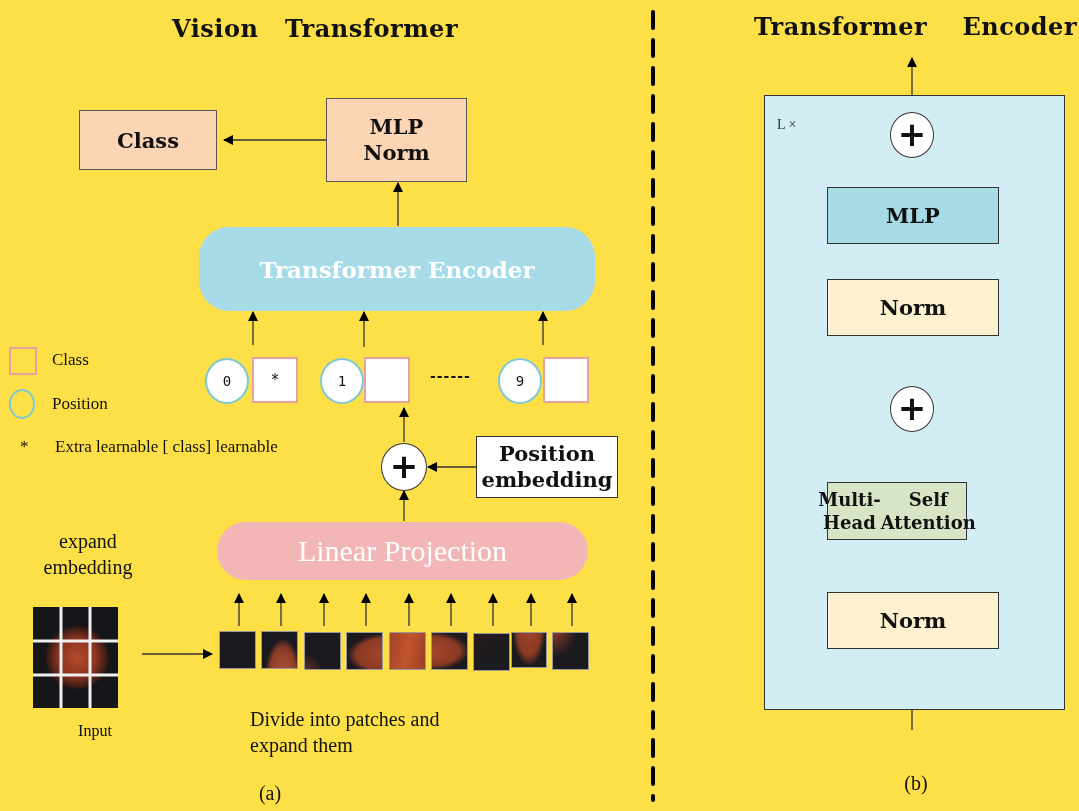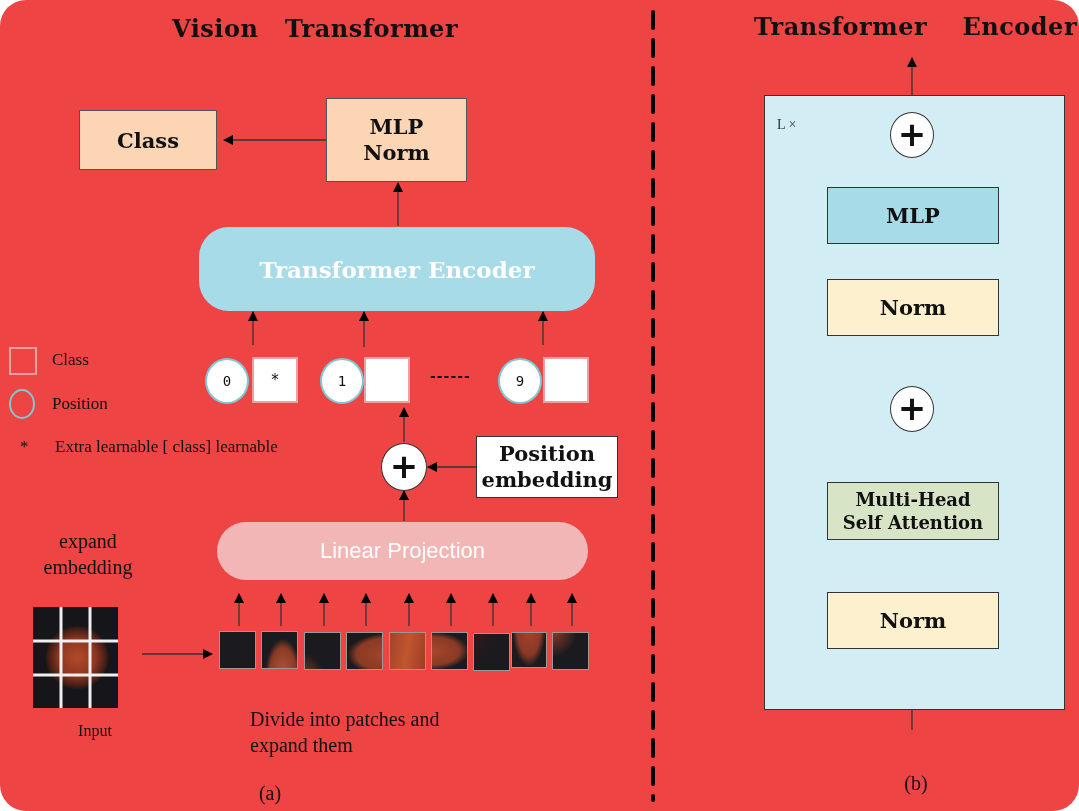--- a/index.html
+++ b/index.html
@@ -1,17 +1,17 @@
 <!DOCTYPE html>
 <html><head>
 <meta charset="utf-8">
 <style>
   html,body{margin:0;padding:0;background:#fff;}
-  #stage{position:relative;width:1079px;height:811px;overflow:hidden;background:#ef4444;
-    font-family:"DejaVu Serif","Liberation Serif",serif;color:#111;border-radius:26px;}
+  #stage{position:relative;width:1079px;height:811px;overflow:hidden;background:#fde047;
+    font-family:"DejaVu Serif","Liberation Serif",serif;color:#111;}
   .abs{position:absolute;}
   .title{font-family:"DejaVu Serif",serif;font-weight:bold;font-size:24px;letter-spacing:0.5px;white-space:pre;}
   .box{position:absolute;box-sizing:border-box;border:1.5px solid #555;display:flex;align-items:center;justify-content:center;text-align:center;font-family:"DejaVu Serif",serif;font-weight:bold;color:#111;}
   .peach{background:#fcd5b5;}
   .pill{position:absolute;display:flex;align-items:center;justify-content:center;color:#fff;}
   .plus{position:absolute;box-sizing:border-box;border:1.5px solid #333;border-radius:50%;background:#fff;display:flex;align-items:center;justify-content:center;}
   .plus span{font-family:"DejaVu Sans",sans-serif;font-weight:900;font-size:34px;line-height:1;margin-top:-3px;}
   .circ{position:absolute;box-sizing:border-box;width:44px;height:46px;border:2.5px solid #7ec8d4;border-radius:50%;display:flex;align-items:center;justify-content:center;font-family:"DejaVu Sans Mono",monospace;font-size:14px;background:#fff;}
   .sq{position:absolute;box-sizing:border-box;width:46px;height:46px;border:2.5px solid #e8a2a2;display:flex;align-items:center;justify-content:center;font-family:"DejaVu Sans Mono",monospace;font-size:15px;background:#fff;}
   .legend-text{font-family:"Liberation Serif",serif;font-size:17px;}
@@ -103,21 +103,21 @@
   <div class="abs legend-text" style="left:55px;top:437px;">Extra learnable [ class] learnable</div>
 
   <div class="plus" style="left:381px;top:443px;width:46px;height:48px;">
       <span>+</span>
     </div>
   <div class="box" style="left:476px;top:436px;width:142px;height:62px;background:#fff;border:1.5px solid #333;font-size:21px;flex-direction:column;line-height:1.25;">
     <span>Position</span>
     <span>embedding</span>
   </div>
 
-  <div class="pill" style="left:217px;top:522px;width:371px;height:58px;border-radius:29px;background:#f2b6b6;font-family:Liberation Sans, sans-serif;font-size:22px;">
+  <div class="pill" style="left:217px;top:522px;width:371px;height:58px;border-radius:29px;background:#f2b6b6;font-family:Liberation Serif, serif;font-size:30px;">
     <span>Linear Projection</span>
   </div>
 
   <div class="abs" style="left:28px;top:528px;width:120px;text-align:center;font-family:'Liberation Serif',serif;font-size:20px;line-height:1.3;">
     <div>expand</div>
     <div>embedding</div>
   </div>
 
   <div class="abs" style="left:33px;top:607px;width:85px;height:101px;">
     <div class="abs" style="left:0;top:0;width:85px;height:101px;background:radial-gradient(circle at 52% 50%, #b14a2c 0, #8f3520 28%, #3a1c16 44%, #15151a 48%);"></div>
@@ -158,21 +158,21 @@
     </div>
   <div class="box" style="left:827px;top:187px;width:172px;height:57px;background:#a6dbe7;border-color:#333;font-size:21px;">
     <span>MLP</span>
   </div>
   <div class="box" style="left:827px;top:279px;width:172px;height:57px;background:#fdf0cf;border-color:#333;font-size:21px;">
     <span>Norm</span>
   </div>
   <div class="plus" style="left:890px;top:386px;width:44px;height:46px;">
       <span>+</span>
     </div>
-  <div class="box" style="left:827px;top:482px;width:172px;height:58px;background:#d7e4c5;border-color:#333;font-size:18px;flex-direction:column;line-height:1.3;">
+  <div class="box" style="left:827px;top:482px;width:140px;height:58px;background:#d7e4c5;border-color:#333;font-size:18px;flex-direction:row;line-height:1.3;">
     <span>Multi-Head</span>
     <span>Self Attention</span>
   </div>
   <div class="box" style="left:827px;top:592px;width:172px;height:57px;background:#fdf0cf;border-color:#333;font-size:21px;">
     <span>Norm</span>
   </div>
   <div class="abs caption" style="left:886px;top:772px;width:60px;">(b)</div>
 </div>
 
 </body></html>

